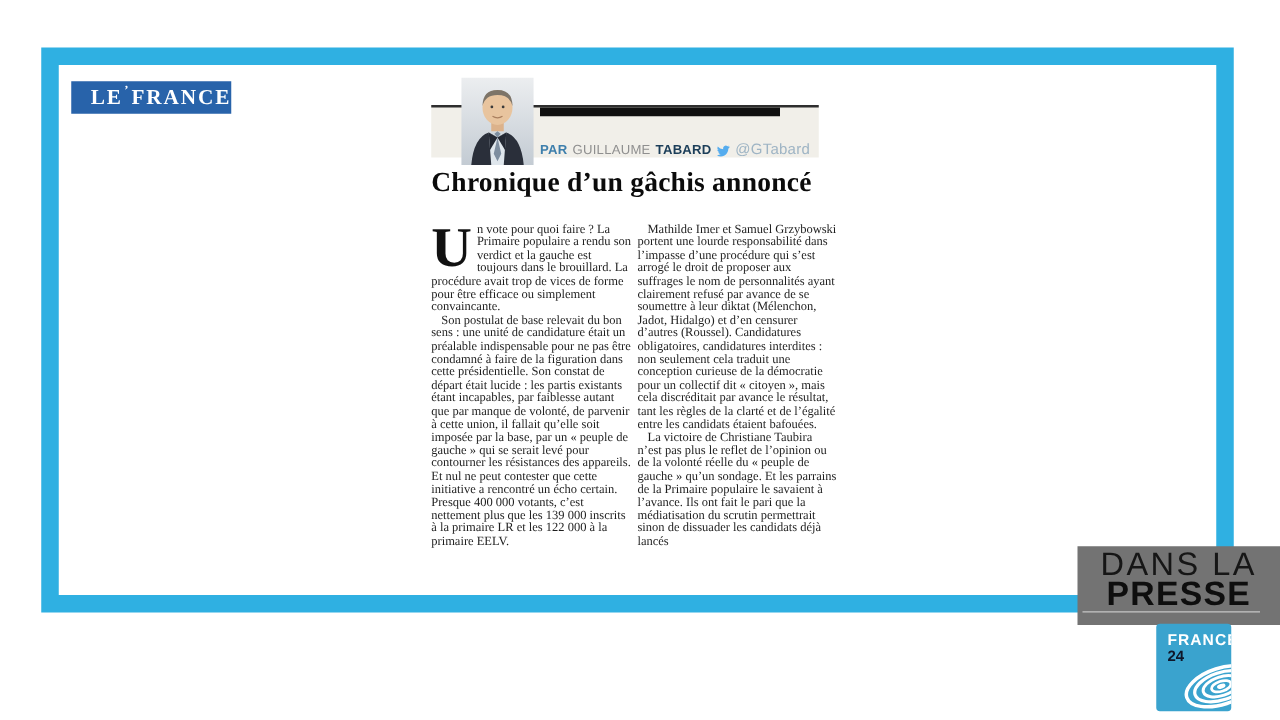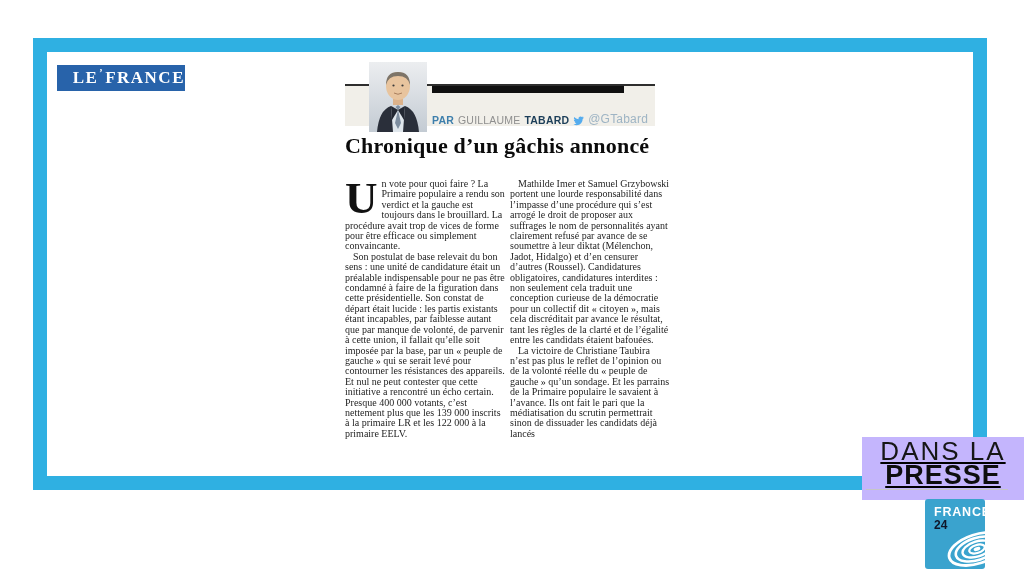--- a/index.html
+++ b/index.html
@@ -37,22 +37,22 @@
 
   
   .columns{position:absolute;left:345px;top:179px;width:325px;display:flex;gap:5px;z-index:2;}
   .col{width:161px;font-family:"Liberation Serif",serif;font-size:10px;line-height:10.4px;
     color:#1e1e1e;text-align:left;}
   .para{margin:0;}
   .para.indent{text-indent:8px;}
   .dropcap{float:left;font-size:45px;line-height:37px;font-weight:bold;padding:1px 4px 0 0;color:#111;}
 
   
-  .presse{position:absolute;left:862px;top:437px;width:162px;height:63px;background:#c4b5fd;z-index:5;
-    text-align:center;padding-top:3px;box-sizing:border-box;text-decoration:underline;}
+  .presse{position:absolute;left:862px;top:437px;width:162px;height:63px;background:#737373;z-index:5;
+    text-align:center;padding-top:3px;box-sizing:border-box;}
   .presse .l1{font-size:26px;line-height:23px;letter-spacing:2px;color:#161616;font-weight:400;}
   .presse .l2{font-size:27px;line-height:24px;letter-spacing:1px;color:#0e0e0e;font-weight:bold;text-align:center;}
   .presse .rule{position:absolute;left:4px;right:16px;bottom:10px;height:1px;background:#c6c6c6;}
 
   
   .f24{position:absolute;left:925px;top:499px;width:60px;height:70px;border-radius:3px;
     background:var(--france24_blue,#3AA3CE);overflow:hidden;z-index:6;}
   .f24-name{position:absolute;left:9px;top:6px;color:#fff;font-weight:bold;font-size:12.5px;letter-spacing:0.8px;}
   .f24-num{position:absolute;left:9px;top:19px;color:#0f172a;font-weight:bold;font-size:12px;}
   .f24-ripple{position:absolute;left:0;top:0;}

